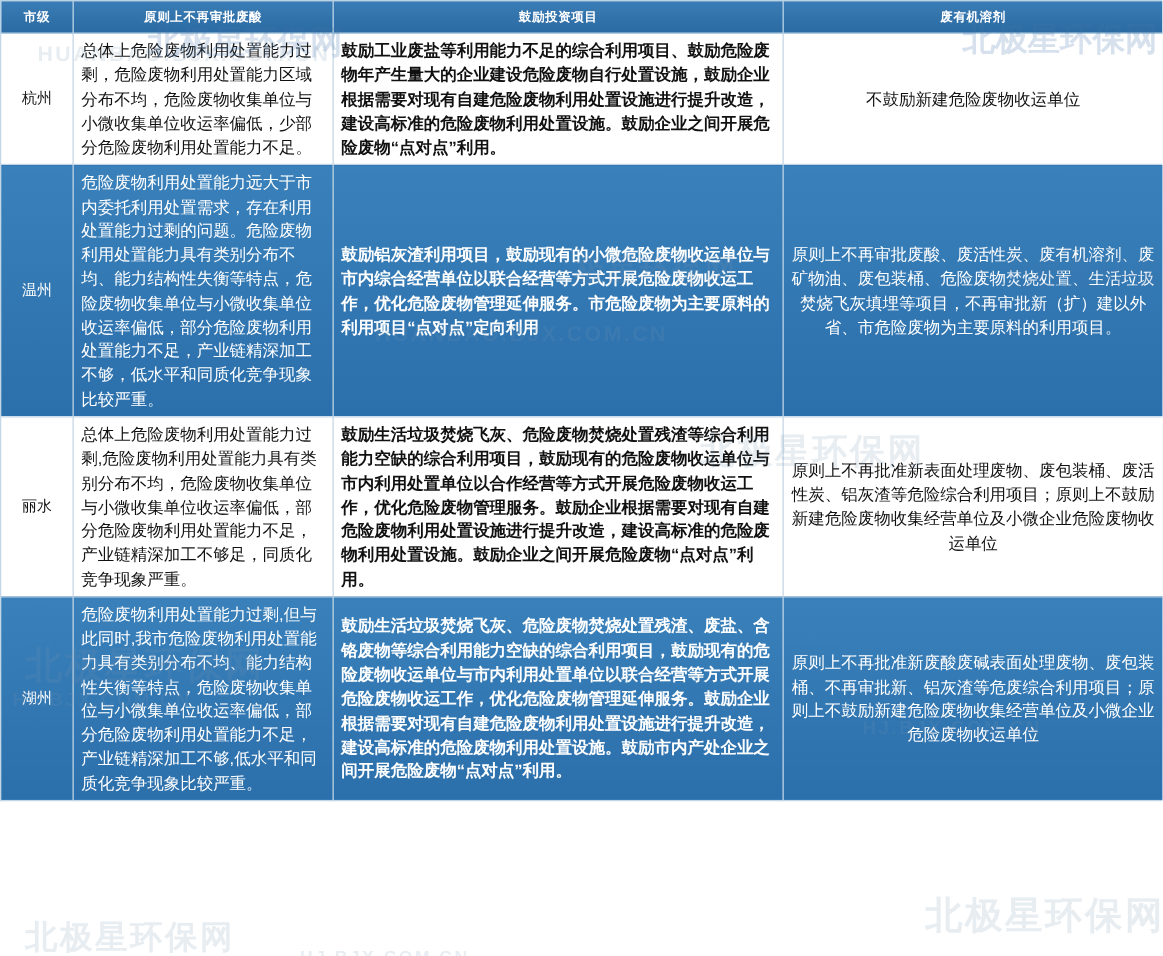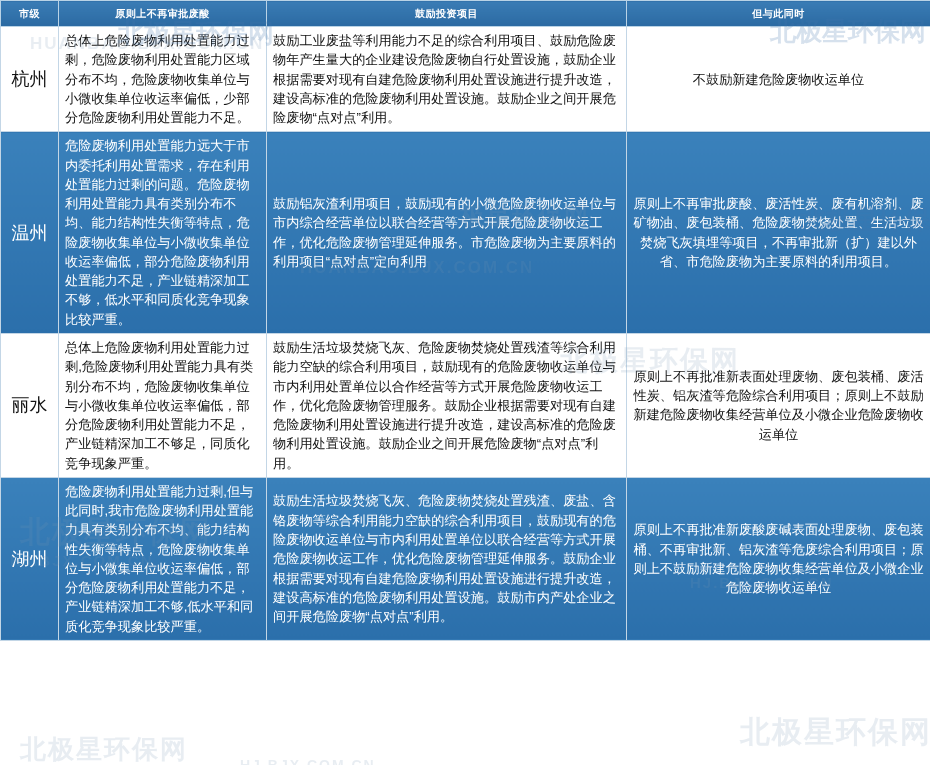--- a/index.html
+++ b/index.html
@@ -77,25 +77,25 @@
     color: #111111;
   }
   tbody tr.dark td {
     background: #2f78b4;
     color: #ffffff;
     background-image: linear-gradient(180deg, #3a81bb 0%, #2b6fab 100%);
     margin-left: 44px;
   }
   td.city {
     text-align: center;
-    font-size: 18px;
+    font-size: 12px;
     font-weight: normal;
   }
   td.col-overall { text-align: left; }
-  td.col-encourage { text-align: left; }
+  td.col-encourage { text-align: left; font-weight: bold; }
   td.col-caution { text-align: center; }
   col.c-city { width: 58px; }
   col.c-overall { width: 208px; }
   col.c-encourage { width: 360px; }
   col.c-caution { width: 304px; }
 </style>
 </head>
 <body>
 
 <div id="page">
@@ -125,21 +125,21 @@
       <col class="c-city">
       <col class="c-overall">
       <col class="c-encourage">
       <col class="c-caution">
     </colgroup>
     <thead>
       <tr>
         <th>市级</th>
         <th>原则上不再审批废酸</th>
         <th>鼓励投资项目</th>
-        <th>但与此同时</th>
+        <th>废有机溶剂</th>
       </tr>
     </thead>
     <tbody>
       <tr class="light">
         <td class="city">杭州</td>
         <td class="col-overall">总体上危险废物利用处置能力过剩，危险废物利用处置能力区域分布不均，危险废物收集单位与小微收集单位收运率偏低，少部分危险废物利用处置能力不足。</td>
         <td class="col-encourage">鼓励工业废盐等利用能力不足的综合利用项目、鼓励危险废物年产生量大的企业建设危险废物自行处置设施，鼓励企业根据需要对现有自建危险废物利用处置设施进行提升改造，建设高标准的危险废物利用处置设施。鼓励企业之间开展危险废物“点对点”利用。</td>
         <td class="col-caution">不鼓励新建危险废物收运单位</td>
       </tr>
       <tr class="dark">

